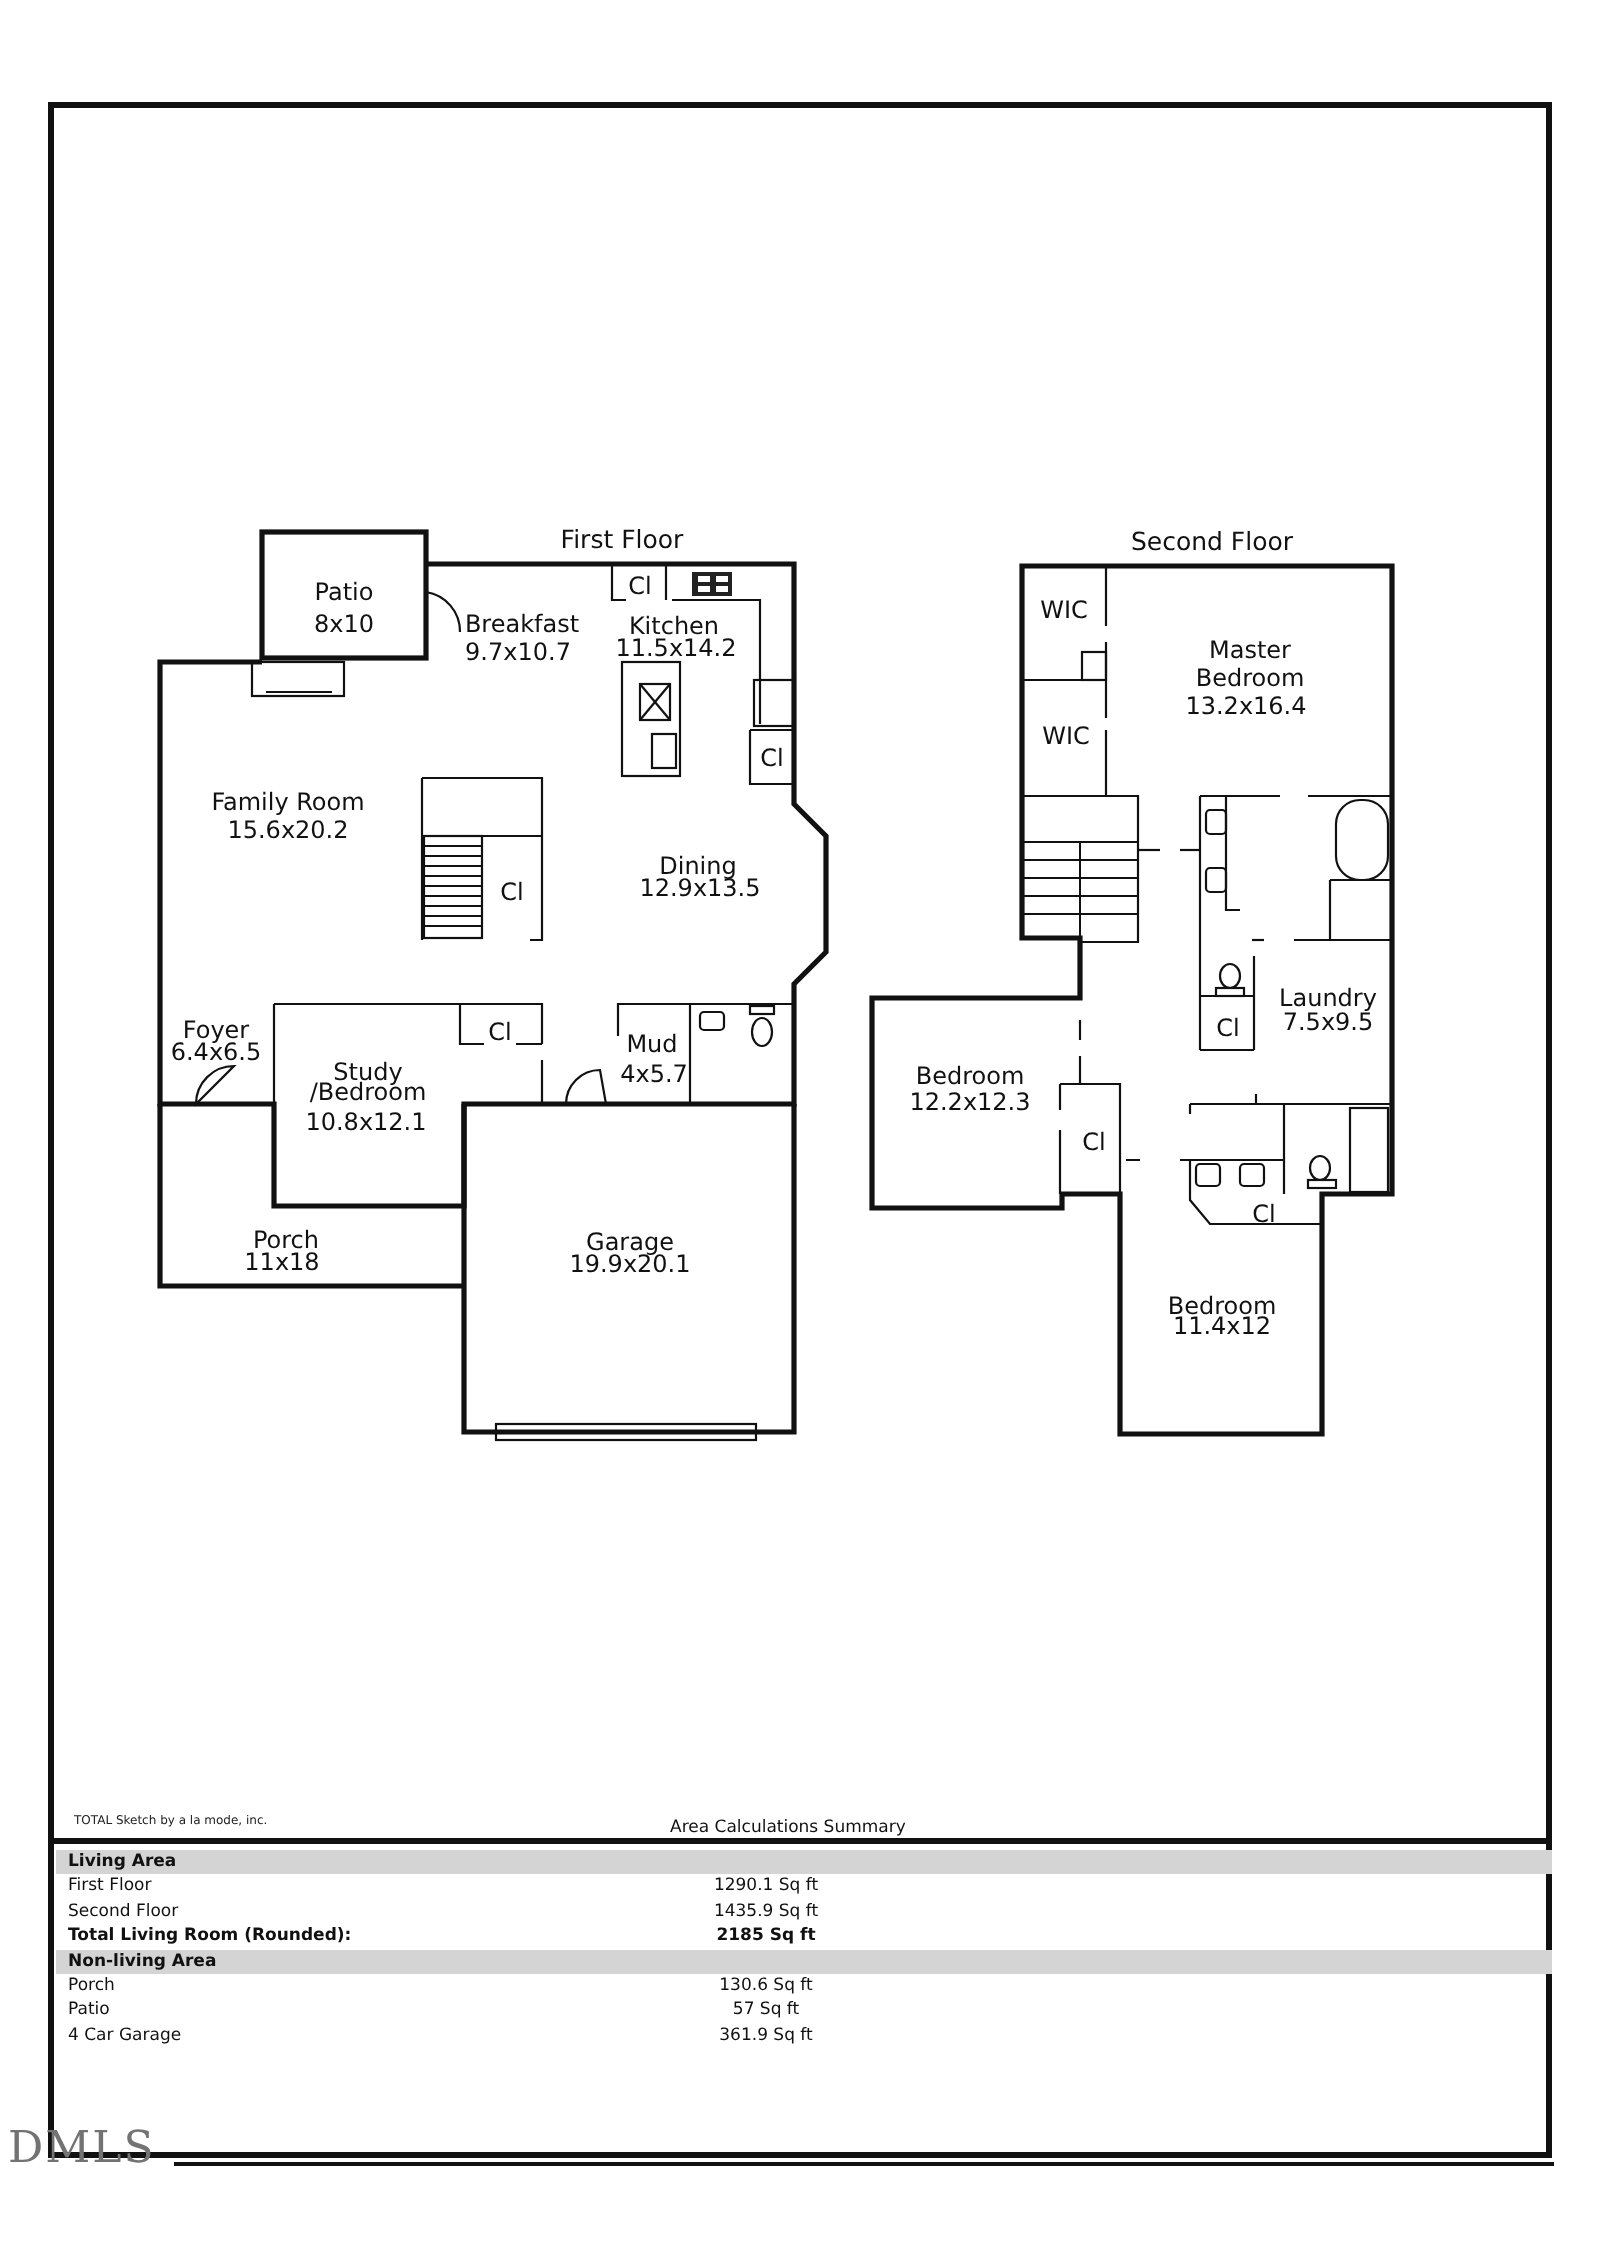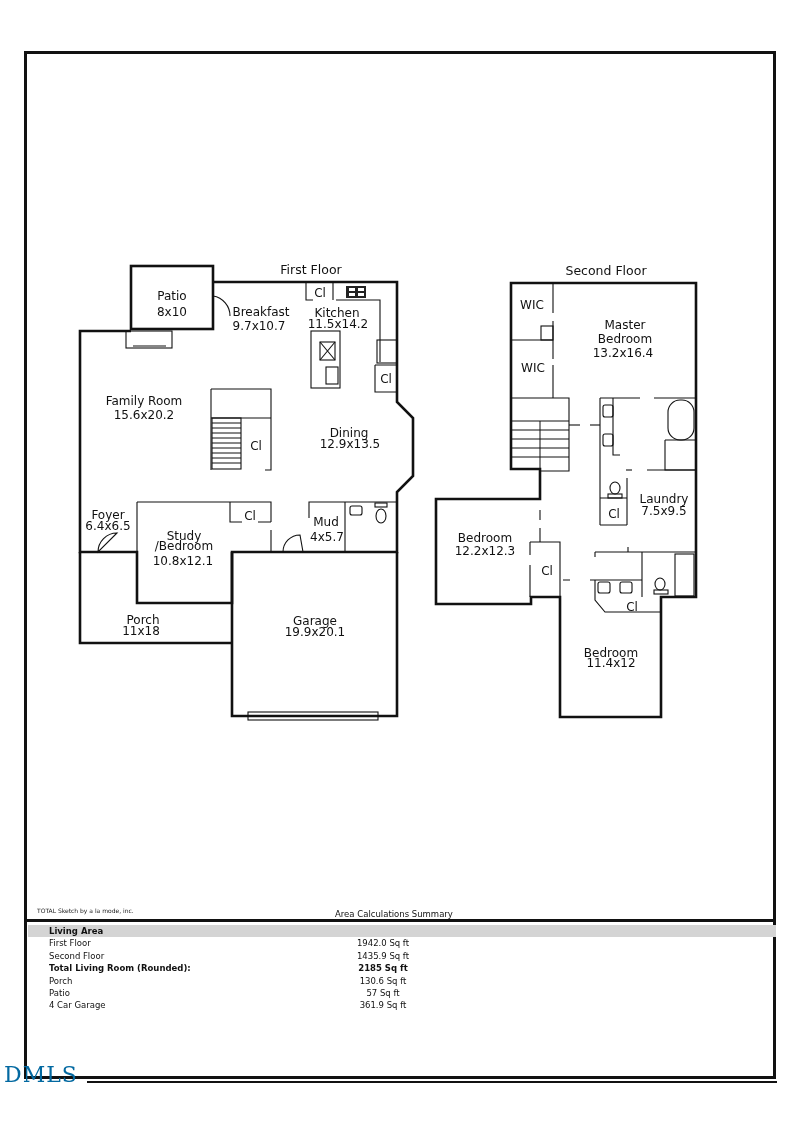--- a/index.html
+++ b/index.html
@@ -10,23 +10,23 @@
   .flr { font-family:"DejaVu Sans", sans-serif; font-size:12.5px; fill:#111; text-anchor:middle; }
   .wall { stroke:#111; stroke-width:2.6; fill:none; }
   .thin { stroke:#111; stroke-width:1.1; fill:none; }
   .credit { position:absolute; left:37px; top:907px; font-size:6px; color:#222; }
   .sumtitle { position:absolute; left:335px; top:909px; font-size:8.5px; font-weight:normal; }
   .sumline { position:absolute; left:26px; top:919px; width:750px; height:3px; background:#111; }
   .table { position:absolute; left:28px; top:925px; width:748px; font-size:8.5px; }
   .row { height:12.4px; line-height:12.4px; position:relative; }
   .row.head { background:#d4d4d4; font-weight:bold; }
   .row.bold { font-weight:bold; }
-  .row .name { position:absolute; left:21px; }
+  .row .name { position:absolute; left:6px; }
   .row .val { position:absolute; left:300px; width:110px; text-align:center; }
-  .mls { position:absolute; left:4px; top:1062px; font-family:"DejaVu Serif", serif; font-size:22px; letter-spacing:1px; color:#0369a1; font-weight:300; }
+  .mls { position:absolute; left:4px; top:1062px; font-family:"DejaVu Serif", serif; font-size:22px; letter-spacing:1px; color:#737373; font-weight:300; }
   .mlsline { position:absolute; left:87px; top:1081px; width:690px; height:2px; background:#111; }
 </style>
 </head>
 <body>
 
 <div class="frame"></div>
 
 <svg class="plan" width="800" height="1126" viewBox="0 0 800 1126">
 
   <g>
@@ -179,30 +179,33 @@
 <div class="credit">TOTAL Sketch by a la mode, inc.</div>
 <div class="sumtitle">Area Calculations Summary</div>
 <div class="sumline"></div>
 
 <div class="table">
   <div class="row head">
       <span class="name">Living Area</span>
     </div>
   <div class="row">
       <span class="name">First Floor</span>
-      <span class="val">1942.0 Sq ft</span>
+      <span class="val">1290.1 Sq ft</span>
     </div>
   <div class="row">
       <span class="name">Second Floor</span>
       <span class="val">1435.9 Sq ft</span>
     </div>
   <div class="row bold">
       <span class="name">Total Living Room (Rounded):</span>
       <span class="val">2185 Sq ft</span>
     </div>
+  <div class="row head">
+      <span class="name">Non-living Area</span>
+    </div>
   <div class="row">
       <span class="name">Porch</span>
       <span class="val">130.6 Sq ft</span>
     </div>
   <div class="row">
       <span class="name">Patio</span>
       <span class="val">57 Sq ft</span>
     </div>
   <div class="row">
       <span class="name">4 Car Garage</span>

